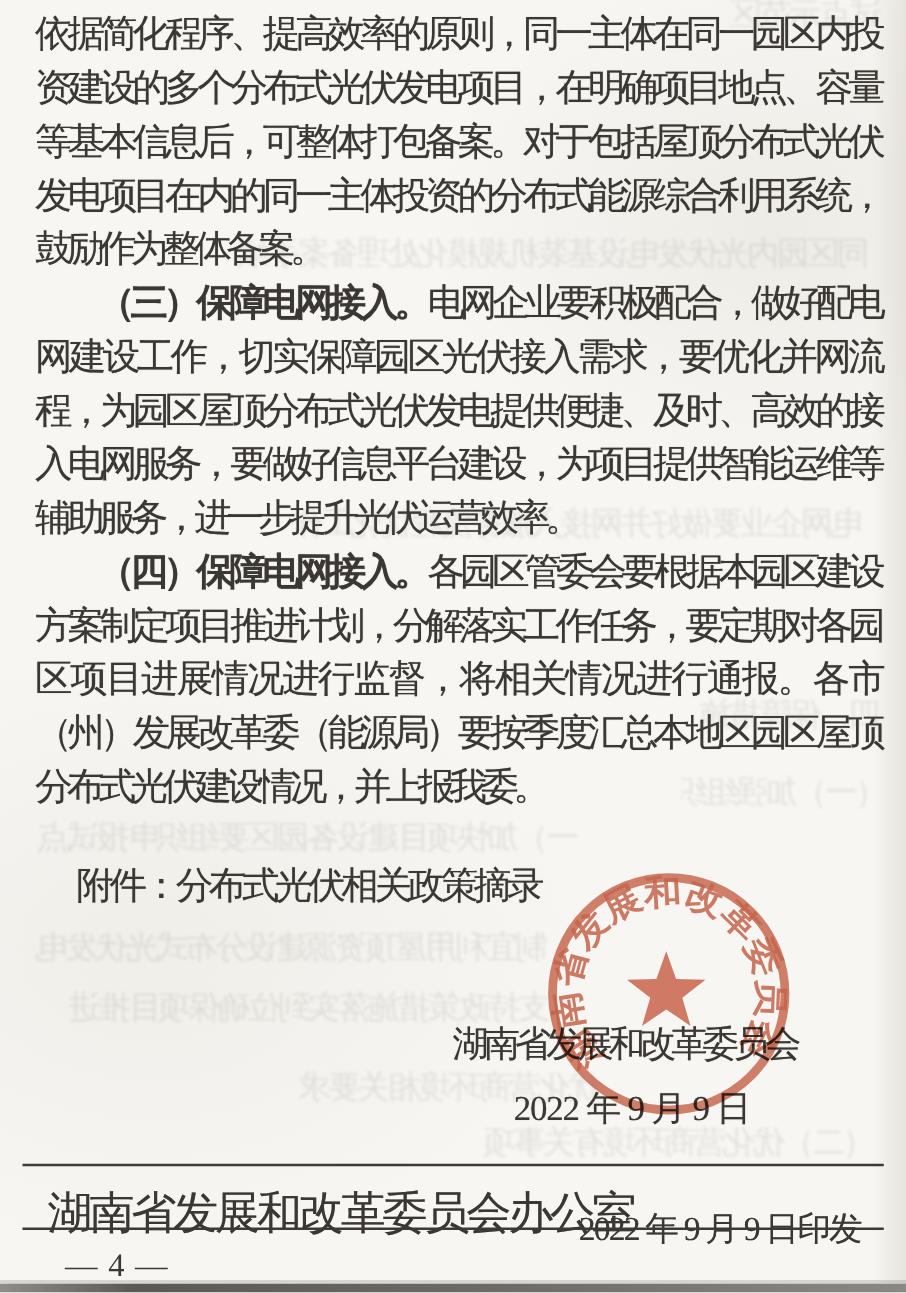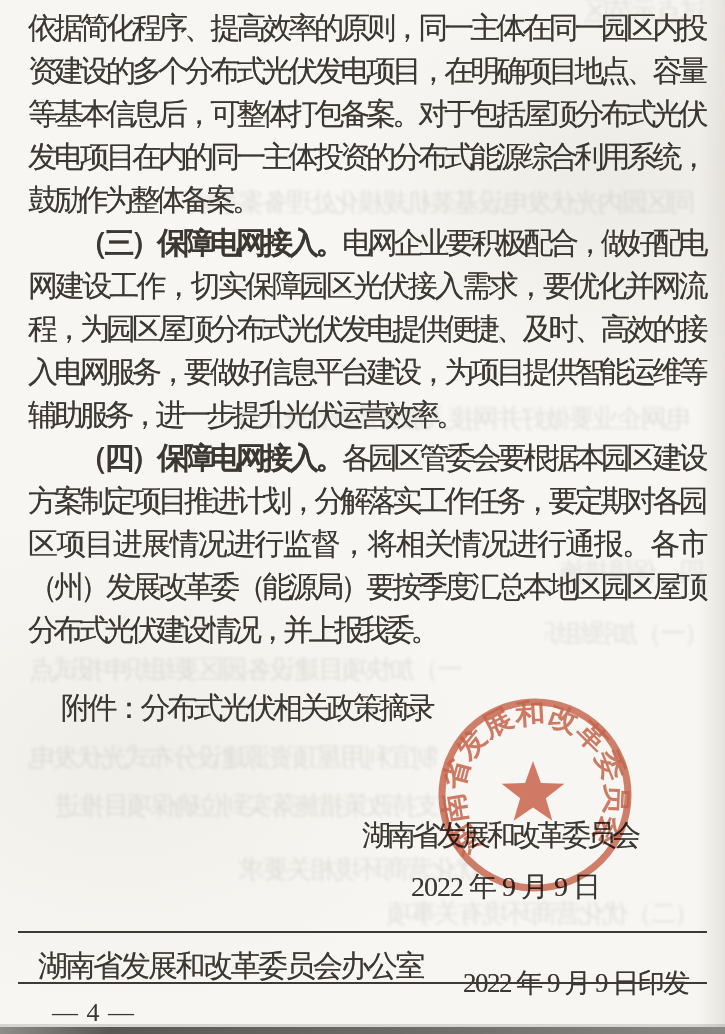--- a/index.html
+++ b/index.html
@@ -61,21 +61,21 @@
     filter:blur(1.4px);
     white-space:nowrap;overflow:hidden;
     pointer-events:none;
   }
   
   .rule{position:absolute;left:18px;width:689px;height:2px;background:#3d3a36;}
   .rule-top{top:931px;}
   .rule-bottom{top:982px;}
   .footer-office{
     position:absolute;left:38px;top:946px;
-    font-size:30px;letter-spacing:-2.5px;white-space:nowrap;
+    font-size:36px;letter-spacing:-2.5px;white-space:nowrap;
     text-shadow:0 0 .5px rgba(59,55,51,.5);
   }
   .footer-date{
     position:absolute;left:463px;top:946px;
     font-size:27px;letter-spacing:-1.5px;white-space:nowrap;
     text-shadow:0 0 .5px rgba(59,55,51,.5);
     margin-top:19px;
   }
   .page-number{
     position:absolute;left:52px;top:998px;

